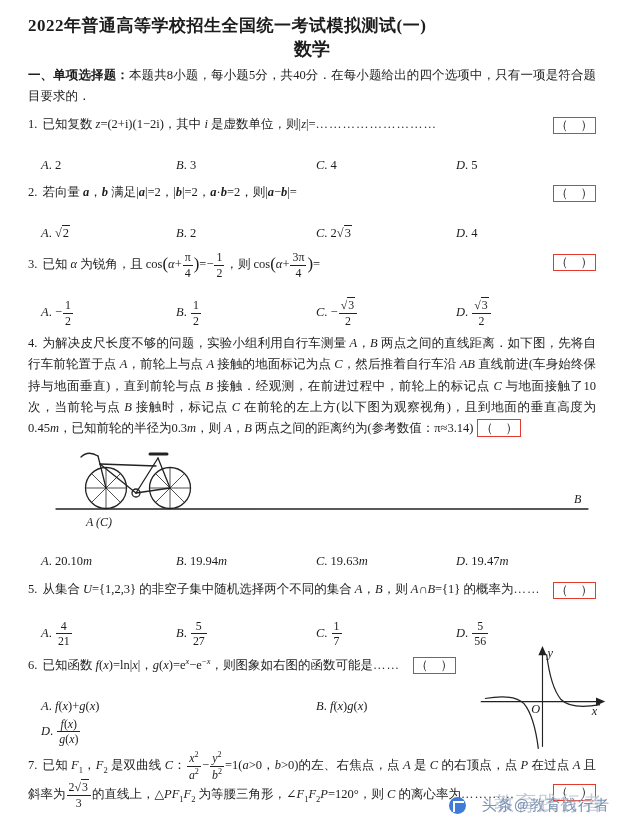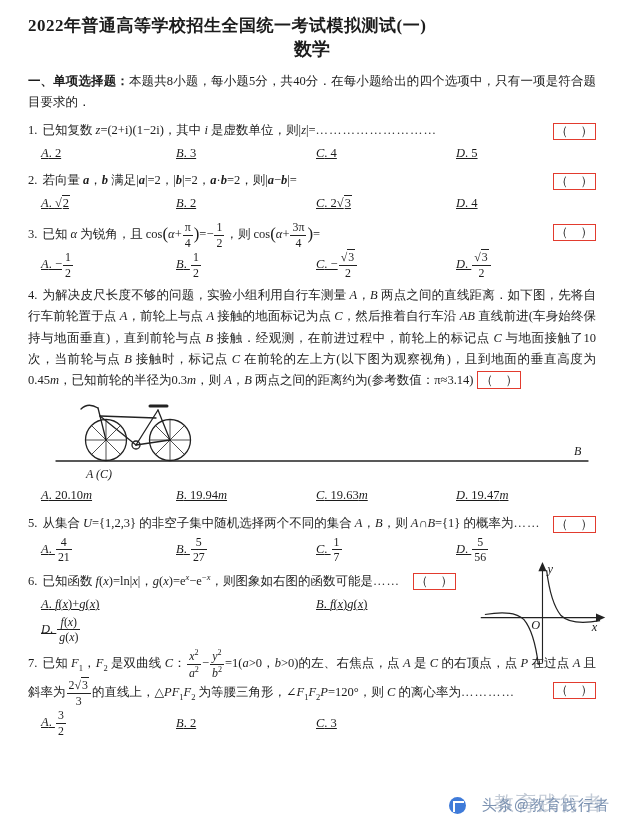--- a/index.html
+++ b/index.html
@@ -7,34 +7,34 @@
   body {
     width:622px; height:826px; position:relative; overflow:hidden;
     font-family:"Liberation Serif","DejaVu Serif",serif;
     color:#1c1c1c;
   }
   .page { padding:14px 26px 0 28px; }
 
   .title   { font-size:17px; font-weight:bold; text-align:left; letter-spacing:.5px; }
   .subject { font-size:18px; font-weight:bold; text-align:center; }
 
-  .section { font-size:12.5px; line-height:1.7; margin-top:10px; text-align:justify; }
+  .section { font-size:12.5px; line-height:1.7; margin-top:4px; text-align:justify; }
 
   .question { font-size:12.5px; line-height:1.7; margin-top:6px; }
   .stem { text-align:justify; }
   .qnum { margin-right:5px; }
   .leader { letter-spacing:1px; color:#333; }
 
   .answer-box {
     float:right; border:1.5px solid #e23b2e; line-height:1.05;
     padding:1px 2px; margin-top:3px; white-space:nowrap;
   }
   .answer-box.inline { float:none; margin:0 0 0 4px; }
 
-  .options { display:grid; padding-left:13px; margin-top:2px; align-items:center;text-decoration:underline; }
+  .options { display:grid; padding-left:13px; margin-top:20px; align-items:center; }
   .cols4 { grid-template-columns:135px 140px 140px auto; }
   .cols2 { grid-template-columns:275px auto; }
   .option { white-space:nowrap; }
 
   
   i { font-family:"Liberation Serif",serif; }
   sup,sub { font-size:.68em; }
   .fr { display:inline-block; vertical-align:middle; text-align:center; line-height:1.05; font-size:.95em; margin:0 1px; }
   .fr .t { display:block; padding:0 2px 1px; }
   .fr .b { display:block; border-top:1px solid #222; padding:1px 2px 0; }

